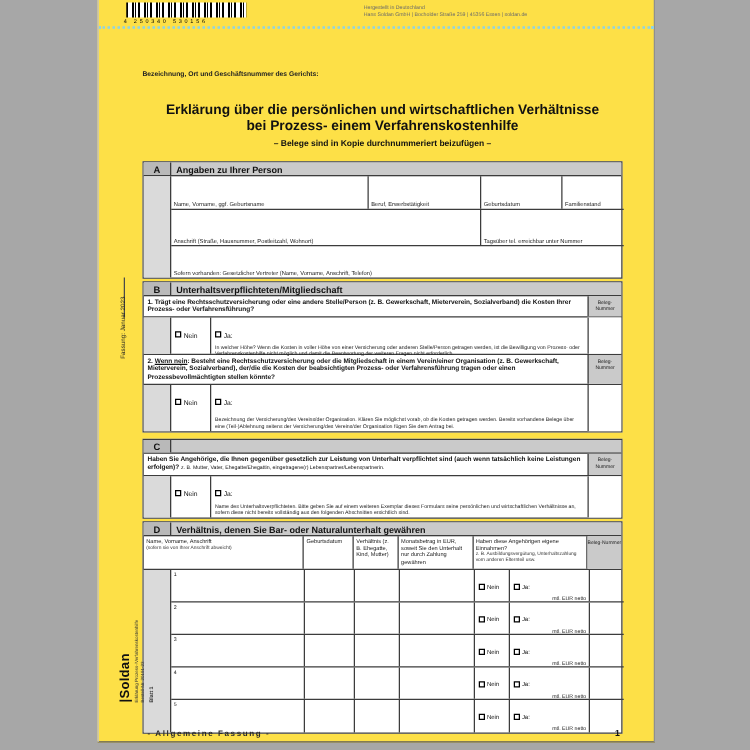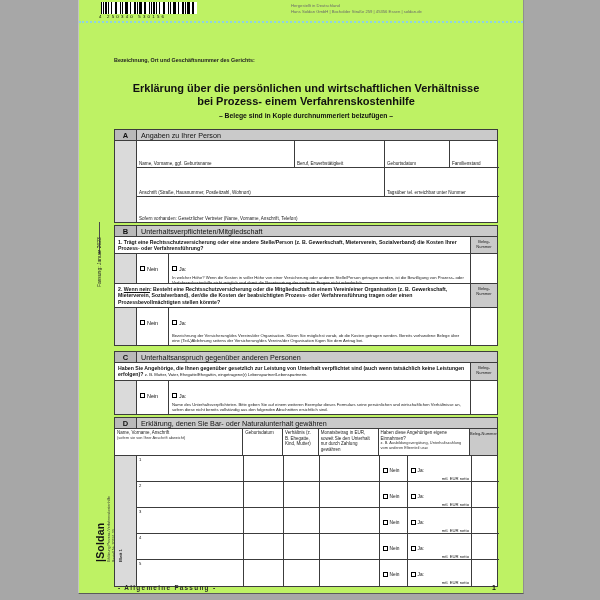--- a/index.html
+++ b/index.html
@@ -6,21 +6,21 @@
   html,body { width:600px; height:600px; }
   body {
     background:#a7a7a7;
     font-family:"Liberation Sans", sans-serif;
     position:relative;
     overflow:hidden;
     color:#111;
   }
   .page {
     position:absolute; left:78px; top:0; width:446px; height:594px;
-    background:#bef264;
+    background:#fde047;
     border-bottom:1px solid #5a5a5a;
     border-left:1px solid #c2c2c2; border-right:1px solid #8f8f8f;
   }
   
   .barcode {
     position:absolute; left:22px; top:2px; width:96px; height:12px;
     background:repeating-linear-gradient(90deg,
       #000 0 1.2px, #fff 1.2px 2px, #000 2px 2.6px, #fff 2.6px 4.4px,
       #000 4.4px 6.4px, #fff 6.4px 7.2px, #000 7.2px 7.8px, #fff 7.8px 9.6px);
   }
@@ -48,21 +48,21 @@
   .section {
     position:absolute; left:35px; width:384px;
     border:1px solid #3c3c3c; background:#fff;
   }
   .sec-head { display:flex; height:11px; background:#cacaca; border-bottom:1px solid #3c3c3c; }
   .sec-letter {
     width:22px; background:#b9b9b9; border-right:1px solid #3c3c3c;
     font-weight:bold; font-size:7.5px;
     display:flex; align-items:center; justify-content:center;
   }
-  .sec-title { font-weight:normal; font-size:7.2px; display:flex; align-items:center; padding-left:4px; }
+  .sec-title { font-weight:bold; font-size:7.2px; display:flex; align-items:center; padding-left:4px; }
   .strip { width:22px; background:#dadada; border-right:1px solid #3c3c3c; flex:none; }
   .beleg-head {
     width:27px; flex:none; background:#cacaca; border-left:1px solid #3c3c3c;
     font-size:4px; line-height:1.25; text-align:center; padding-top:1.5px; color:#222;
   }
   .beleg-empty { width:27px; flex:none; border-left:1px solid #3c3c3c; background:#fff; }
   .cb {
     display:inline-block; width:5px; height:5px; border:0.9px solid #000;
     background:#fff; vertical-align:-0.5px; margin-right:2px; flex:none;
   }
@@ -206,21 +206,20 @@
         <div><span class="cb"></span><span class="ans-label">Ja:</span></div>
         <div class="note">Bezeichnung der Versicherung/des Vereins/der Organisation. Klären Sie möglichst vorab, ob die Kosten getragen werden. Bereits vorhandene Belege über eine (Teil-)Ablehnung seitens der Versicherung/des Vereins/der Organisation fügen Sie dem Antrag bei.</div>
       </div>
       <div class="beleg-empty"></div>
     </div>
   </div>
 
   <div class="section sec-c">
     <div class="sec-head">
       <div class="sec-letter">C</div>
-      <div class="sec-title">Unterhaltsanspruch gegenüber anderen Personen</div>
     </div>
     <div class="q-row" style="height:18px;">
       <div class="q-text"><span>Haben Sie Angehörige, die Ihnen gegenüber gesetzlich zur Leistung von Unterhalt verpflichtet sind (auch wenn tatsächlich keine Leistungen erfolgen)?</span> <span class="small-append">z. B. Mutter, Vater, Ehegatte/Ehegattin, eingetragene(r) Lebenspartner/Lebenspartnerin.</span></div>
       <div class="beleg-head">Beleg-Nummer</div>
     </div>
     <div class="a-row2" style="height:33px;">
       <div class="strip"></div>
       <div class="nein-cell">
         <span class="cb"></span><span class="ans-label">Nein</span>
       </div>
@@ -228,21 +227,21 @@
         <div><span class="cb"></span><span class="ans-label">Ja:</span></div>
         <div class="note">Name des Unterhaltsverpflichteten. Bitte geben Sie auf einem weiteren Exemplar dieses Formulars seine persönlichen und wirtschaftlichen Verhältnisse an, sofern diese nicht bereits vollständig aus den folgenden Abschnitten ersichtlich sind.</div>
       </div>
       <div class="beleg-empty"></div>
     </div>
   </div>
 
   <div class="section sec-d">
     <div class="sec-head">
       <div class="sec-letter">D</div>
-      <div class="sec-title">Erklärung, denen Sie Bar- oder Naturalunterhalt gewähren</div>
+      <div class="sec-title">Verhältnis, denen Sie Bar- oder Naturalunterhalt gewähren</div>
     </div>
     <div class="d-headrow">
       <div class="d-hcell" style="width:129px;">
         <div>Name, Vorname, Anschrift</div>
         <div class="sub">(sofern sie von Ihrer Anschrift abweicht)</div>
       </div>
       <div class="d-hcell" style="width:40px;">Geburts­datum</div>
       <div class="d-hcell" style="width:36px;">Verhältnis (z. B. Ehegatte, Kind, Mutter)</div>
       <div class="d-hcell" style="width:60px;">Monatsbetrag in EUR, soweit Sie den Unterhalt nur durch Zahlung gewähren</div>
       <div class="d-hcell" style="width:92px;">

